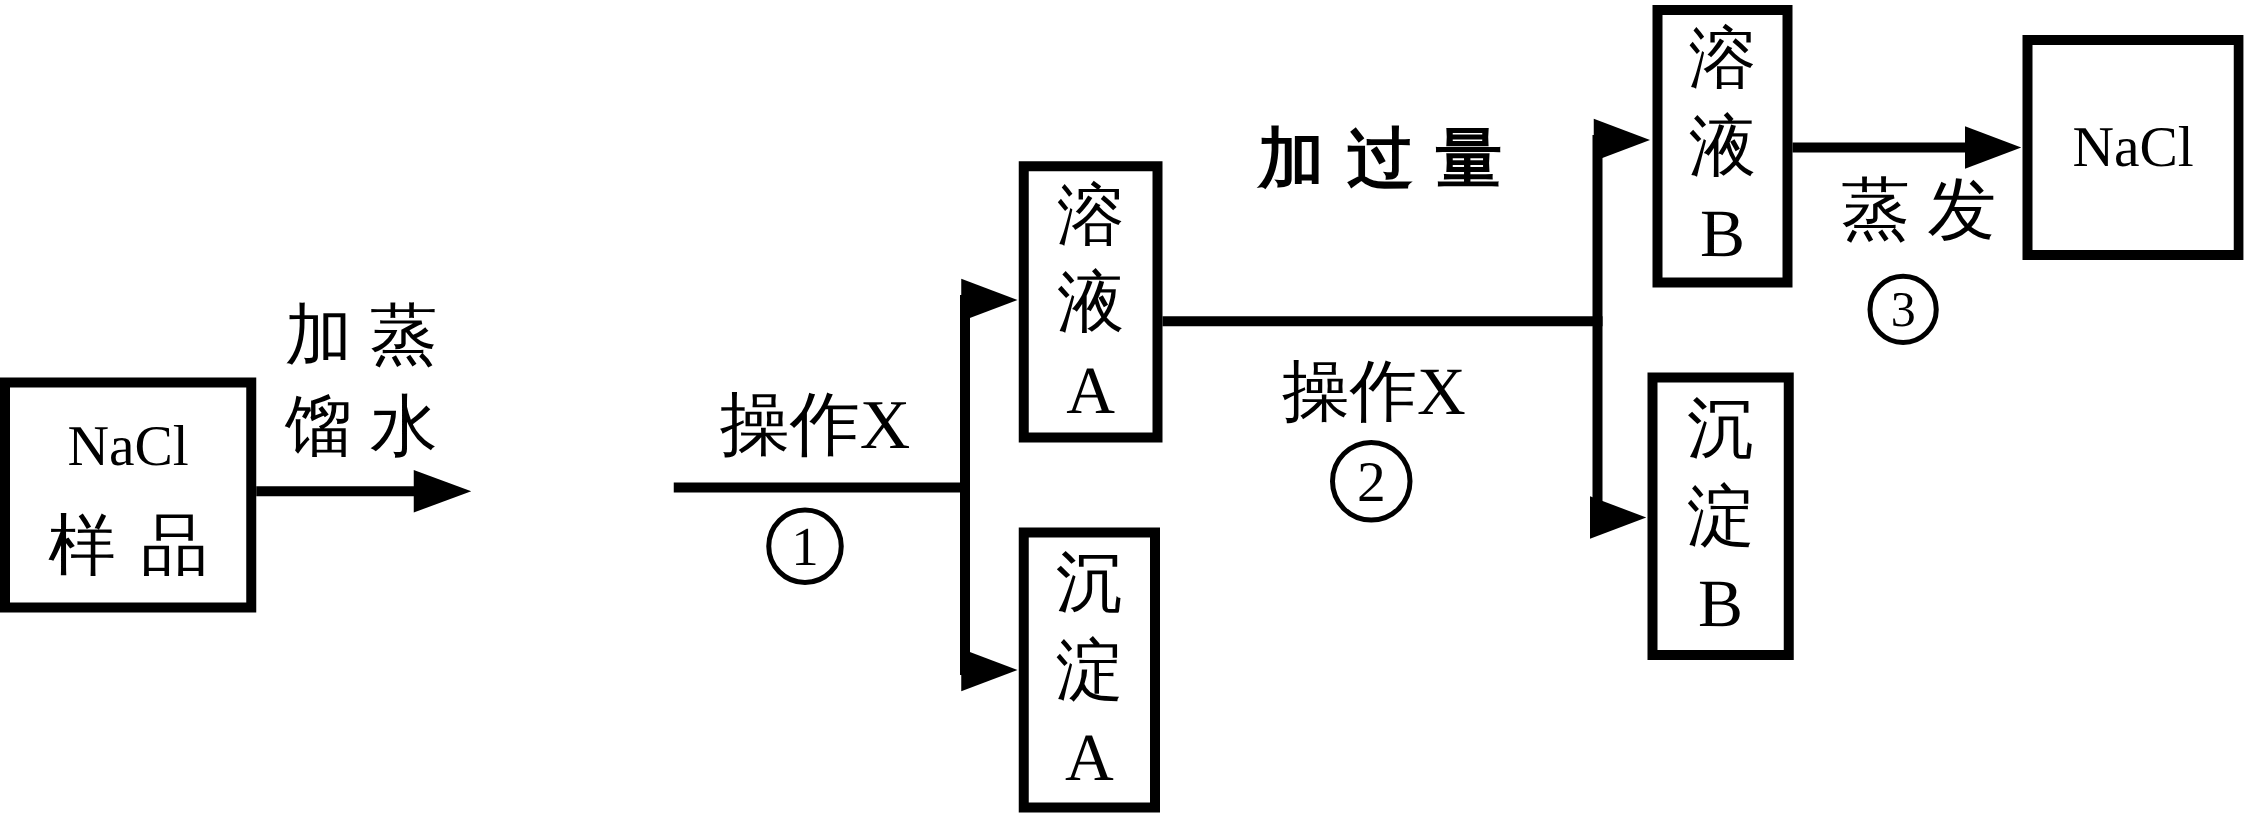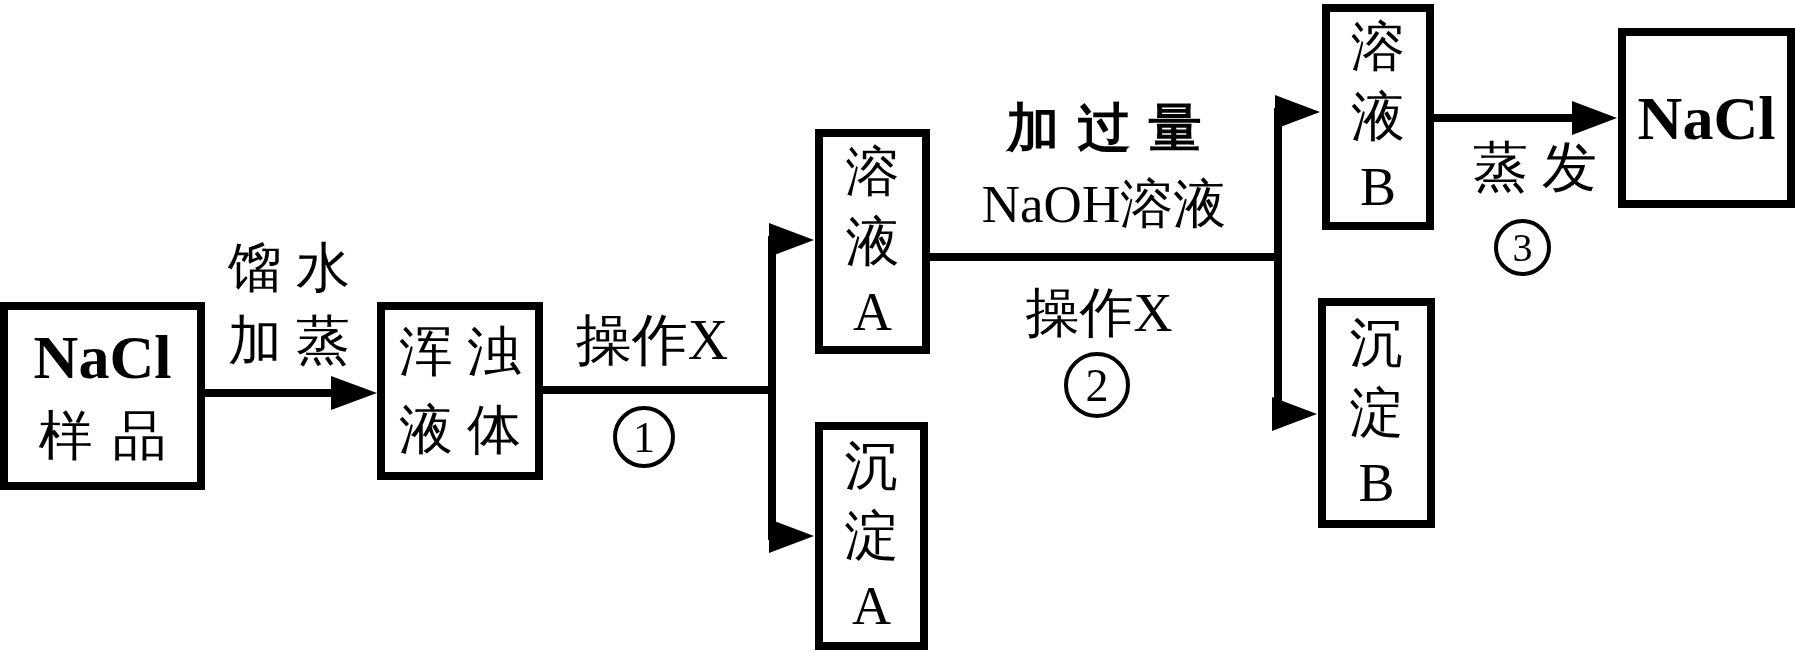--- a/index.html
+++ b/index.html
@@ -15,21 +15,21 @@
   .box{
     position:absolute;
     border:8px solid #000000;
     background:#ffffff;
     box-sizing:border-box;
     display:flex;flex-direction:column;
     align-items:center;justify-content:center;
     text-align:center;
   }
   .box span{display:block;}
-  .latin{font-size:62px;line-height:80px;font-weight:bold;}
+  .latin{font-size:46px;line-height:80px;}
   .cjk-line{font-size:54px;line-height:78px;}
   .vchar{font-size:54px;line-height:70px;}
   .sp14{letter-spacing:14px;padding-left:14px;}
   .sp20{letter-spacing:20px;padding-left:20px;}
   .sp26{letter-spacing:26px;padding-left:26px;}
   .edge-label{
     position:absolute;text-align:center;color:#000000;
   }
   .edge-label span{display:block;}
   #lbl-distilled{left:198px;top:232px;width:182px;font-size:54px;line-height:73px;}
@@ -78,24 +78,20 @@
       <polygon points="1317,414 1272,397 1272,431"></polygon>
       <polygon points="1617,118 1572,101 1572,135"></polygon>
     </g>
   </svg>
 
   <div class="box" id="box-nacl-sample">
     <span class="latin">NaCl</span>
     <span class="cjk-line sp20">样品</span>
   </div>
 
-  <div class="box" id="box-turbid">
-    <span class="cjk-line sp14">浑浊</span>
-    <span class="cjk-line sp14">液体</span>
-  </div>
 
   <div class="box" id="box-solution-a">
     <span class="vchar">溶</span>
     <span class="vchar">液</span>
     <span class="vchar">A</span>
   </div>
 
   <div class="box" id="box-precipitate-a">
     <span class="vchar">沉</span>
     <span class="vchar">淀</span>
@@ -112,34 +108,33 @@
     <span class="vchar">沉</span>
     <span class="vchar">淀</span>
     <span class="vchar">B</span>
   </div>
 
   <div class="box" id="box-nacl-crystals">
     <span class="latin">NaCl</span>
   </div>
 
   <div class="edge-label" id="lbl-distilled">
+    <span class="sp14">加蒸</span>
     <span class="sp14">馏水</span>
-    <span class="sp14">加蒸</span>
   </div>
 
   <div class="edge-label" id="lbl-opx1">
     <span>操作X</span>
   </div>
   <div class="step-circle" id="circle-1">
     <span>1</span>
   </div>
 
   <div class="edge-label" id="lbl-naoh">
     <span class="first">加过量</span>
-    <span>NaOH溶液</span>
   </div>
   <div class="edge-label" id="lbl-opx2">
     <span>操作X</span>
   </div>
   <div class="step-circle" id="circle-2">
     <span>2</span>
   </div>
 
   <div class="edge-label" id="lbl-evap">
     <span>蒸发</span>

